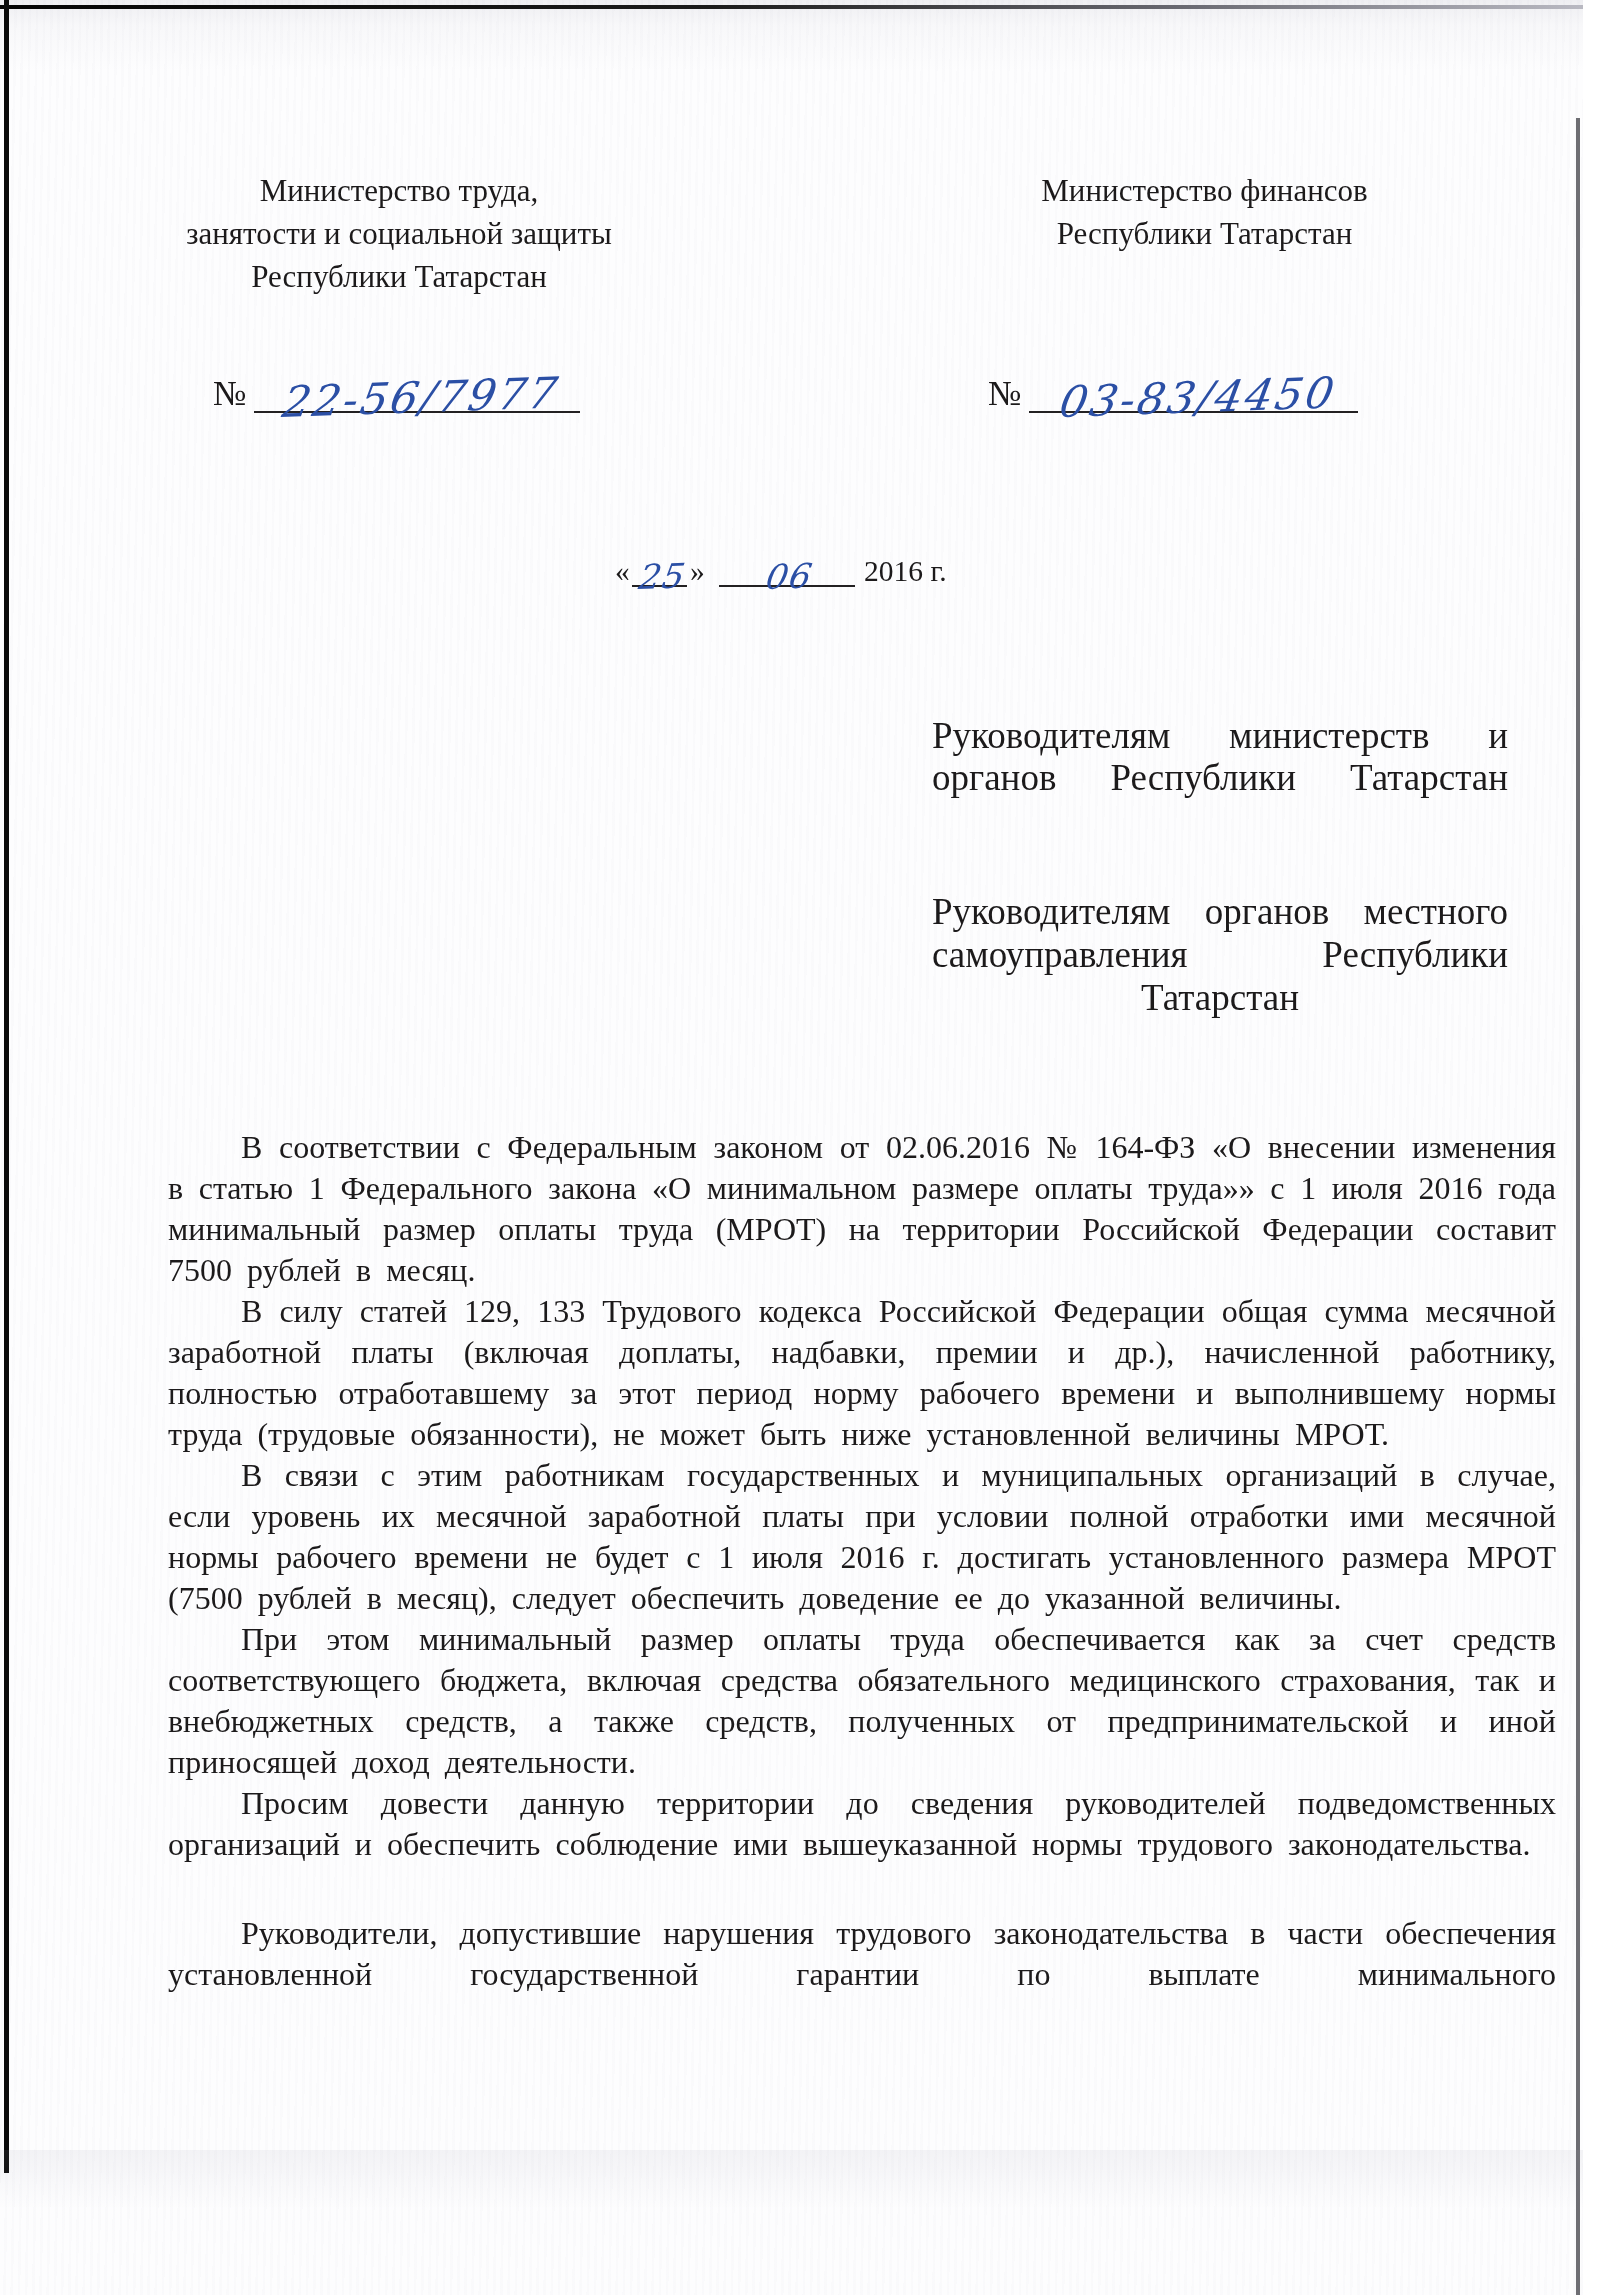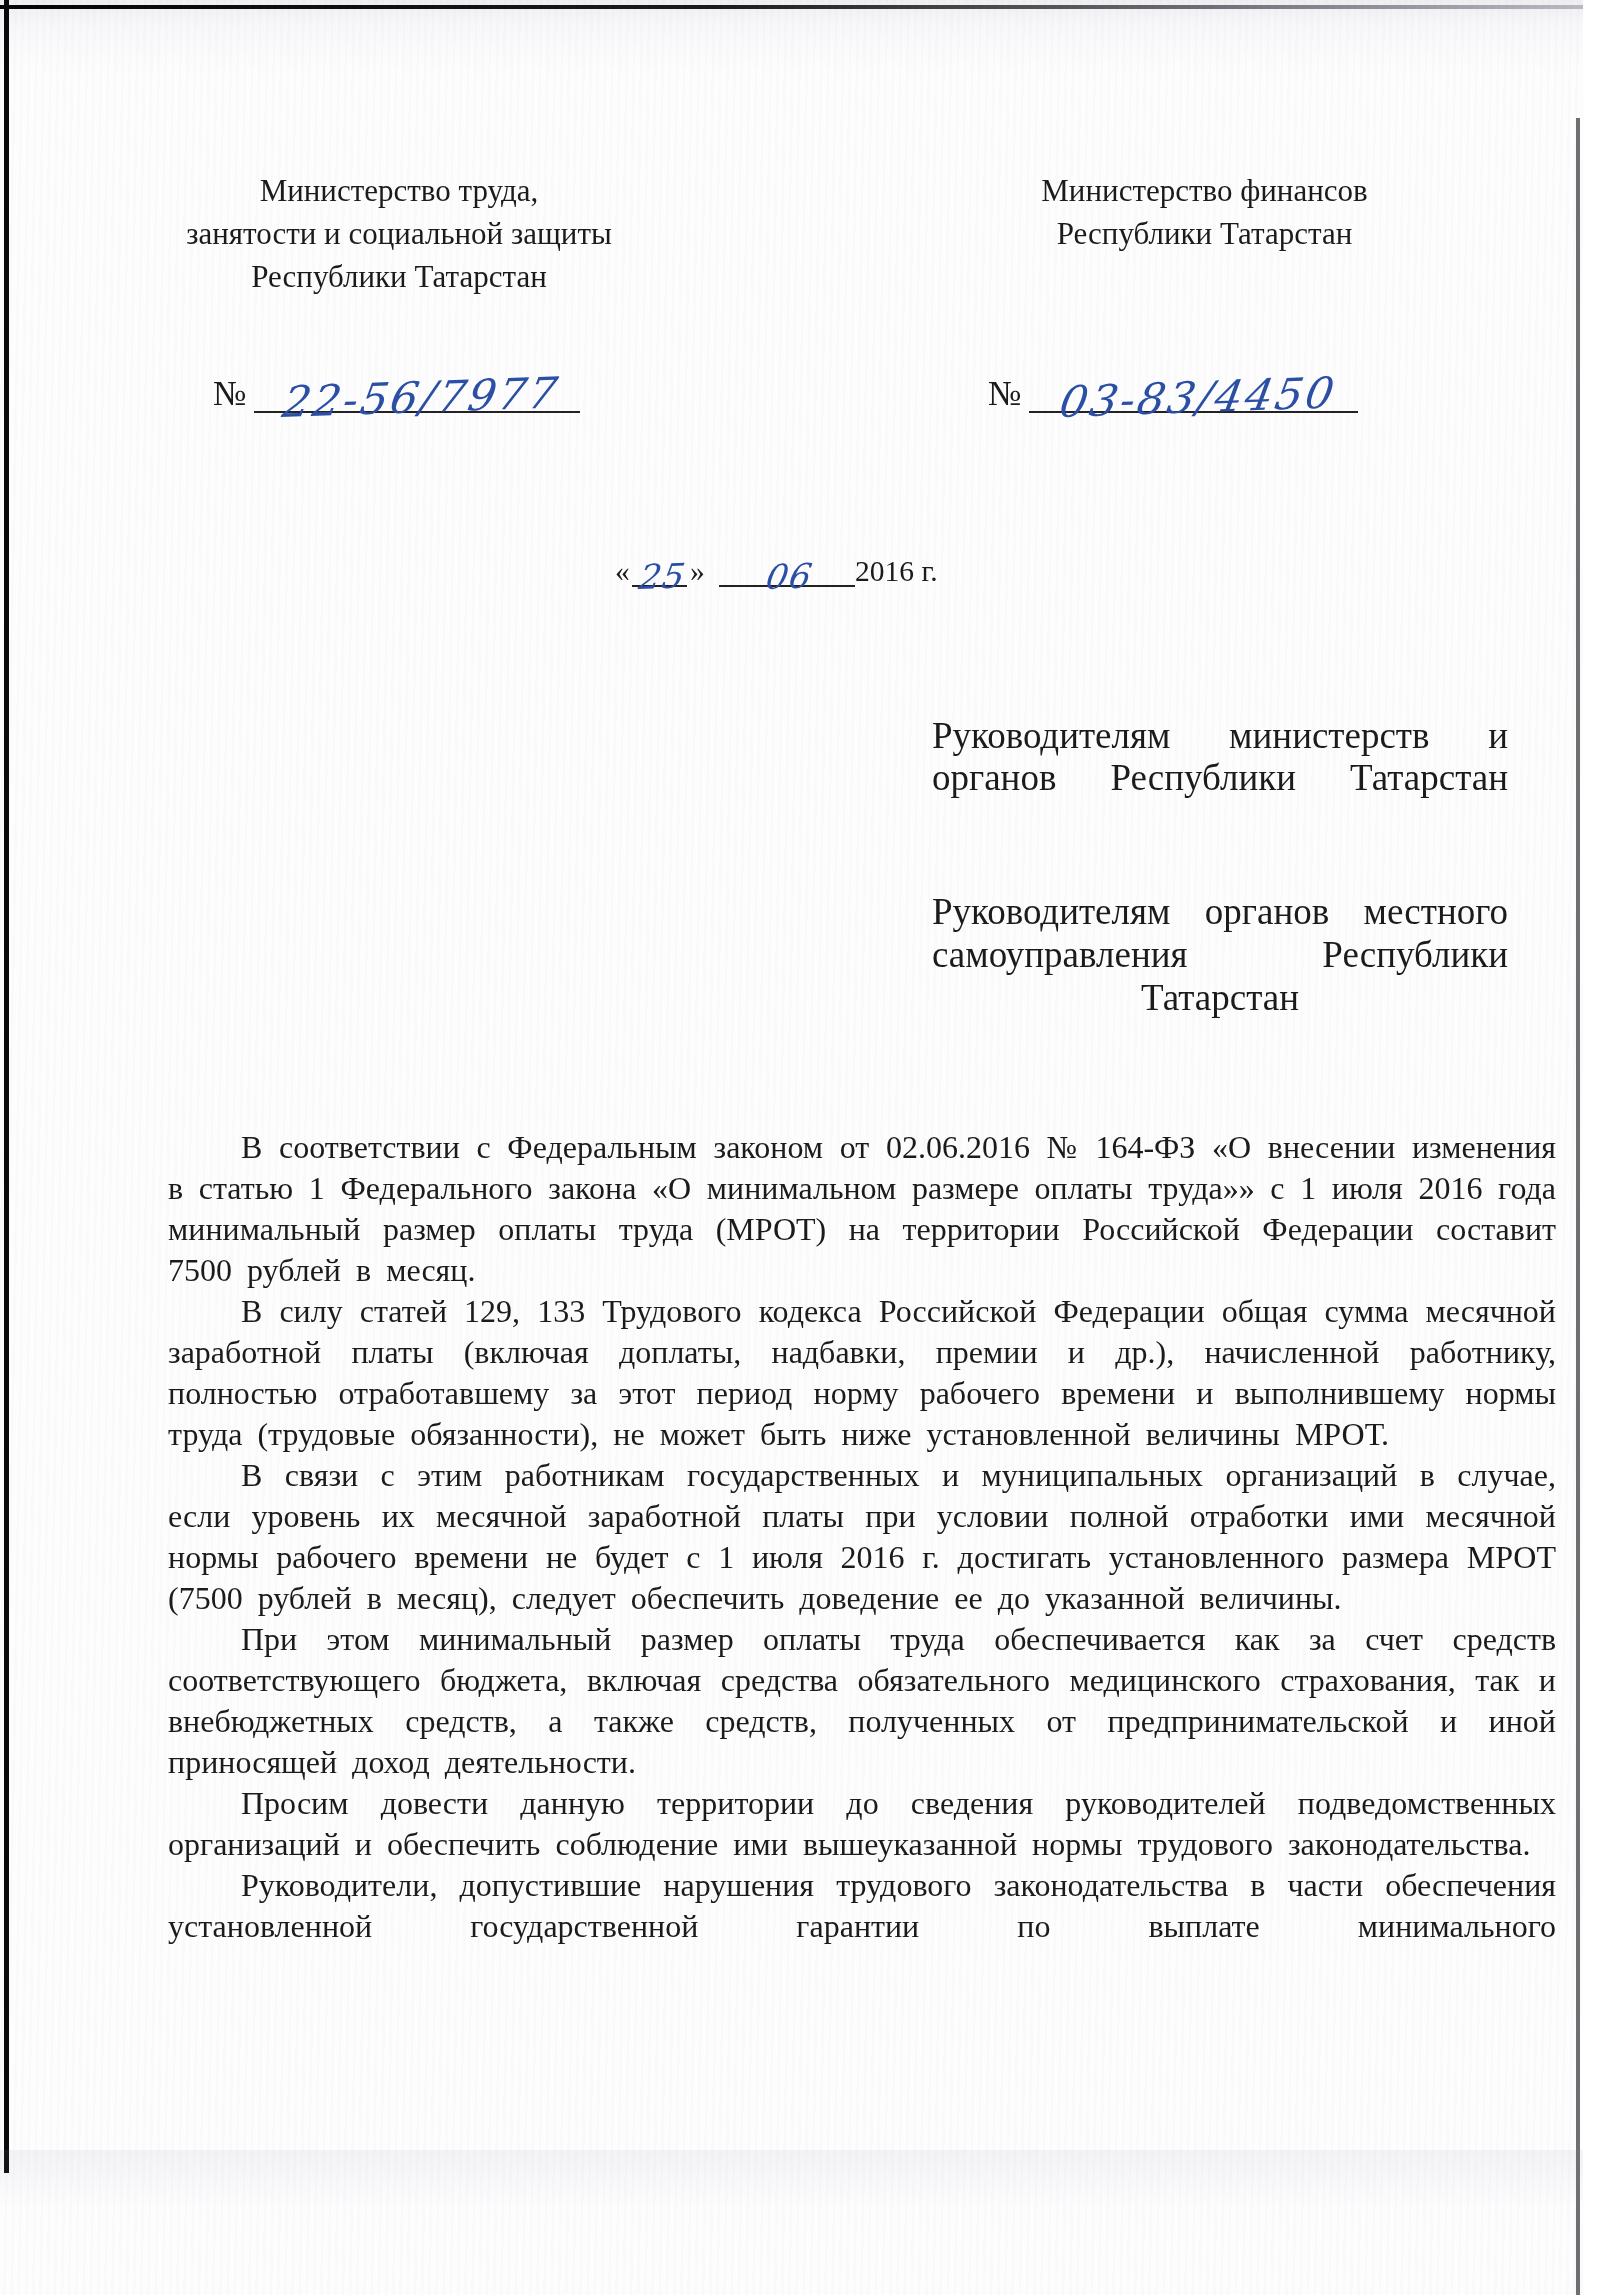--- a/index.html
+++ b/index.html
@@ -61,38 +61,38 @@
   
   .dateline { position:absolute; left:615px; top:535px; display:flex; align-items:flex-end; font-size:29.5px; height:52px; }
   .printed { line-height:1.1; }
   .date-blank {
     border-bottom:2.6px solid #232122;
     display:flex; align-items:flex-end; justify-content:center; height:100%;
   }
   .date-day-blank   { width:55px; margin:0 2.6px; }
   .date-month-blank { width:136px; margin-left:14.4px; }
   .hand-day, .hand-month { font-size:34px; line-height:.85; margin-bottom:-6.5px; letter-spacing:1.3px; }
-  .date-year { margin-left:0; }
+  .date-year { margin-left:9px; }
 
   
   .addressee { position:absolute; left:932px; width:576px; font-size:37px; line-height:42px; }
   .addressee-1 { top:715px; }
   .addressee-2 { top:890px; line-height:43px; }
   .stretch { text-align:justify; text-align-last:justify; }
   .plain   { text-align:center; }
 
   
   .body-text {
     position:absolute; left:168px; top:1127px; width:1388px;
     font-size:32px; line-height:41px;
     text-align:justify;
     word-spacing:0.22em;
   }
   .para { text-indent:73px; margin:0; }
-  .para-cut { text-align-last:justify; }
+  .para-cut { text-align-last:justify;margin-top:48px; }
 </style>
 </head>
 <body>
 
 <div class="page">
 
   <div class="scan-edge scan-edge-top"></div>
   <div class="scan-edge scan-edge-left"></div>
   <div class="scan-edge scan-edge-right"></div>
   <div class="smudge-bottom"></div>

